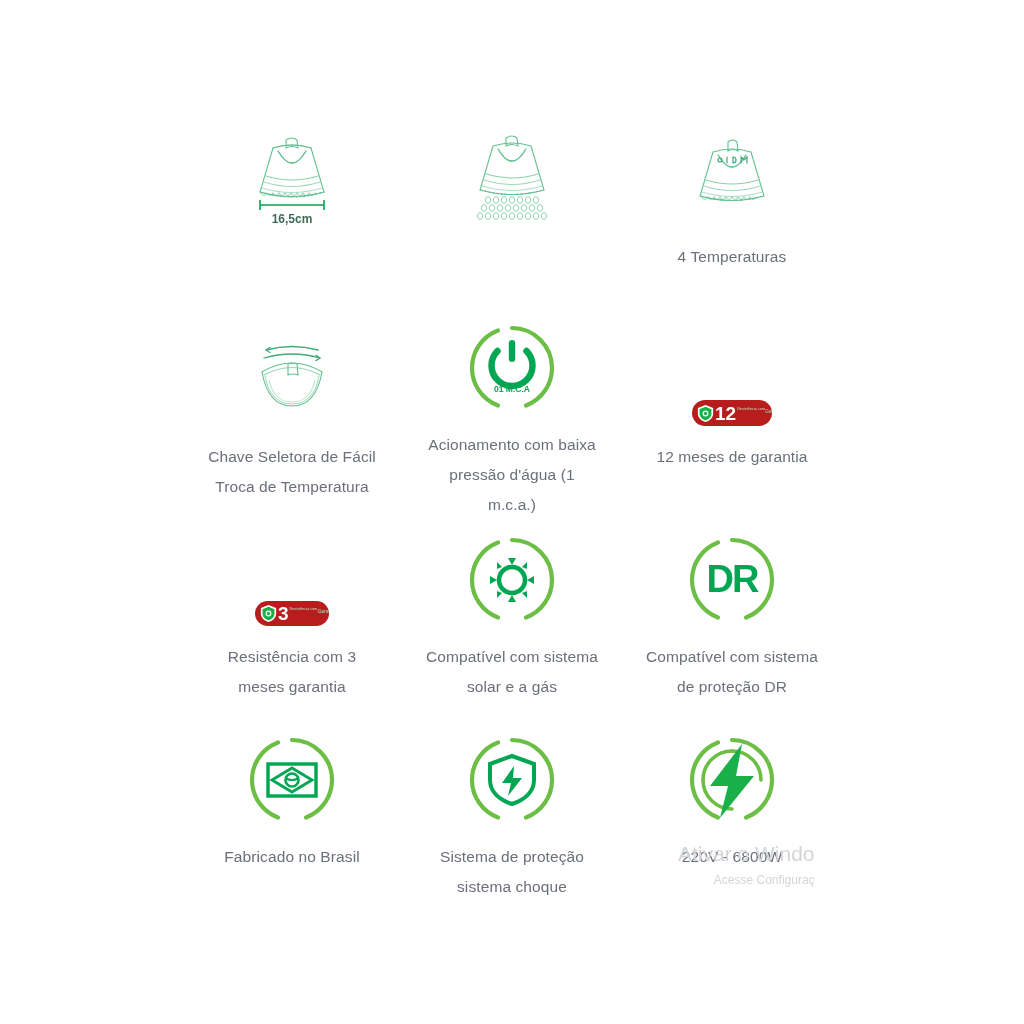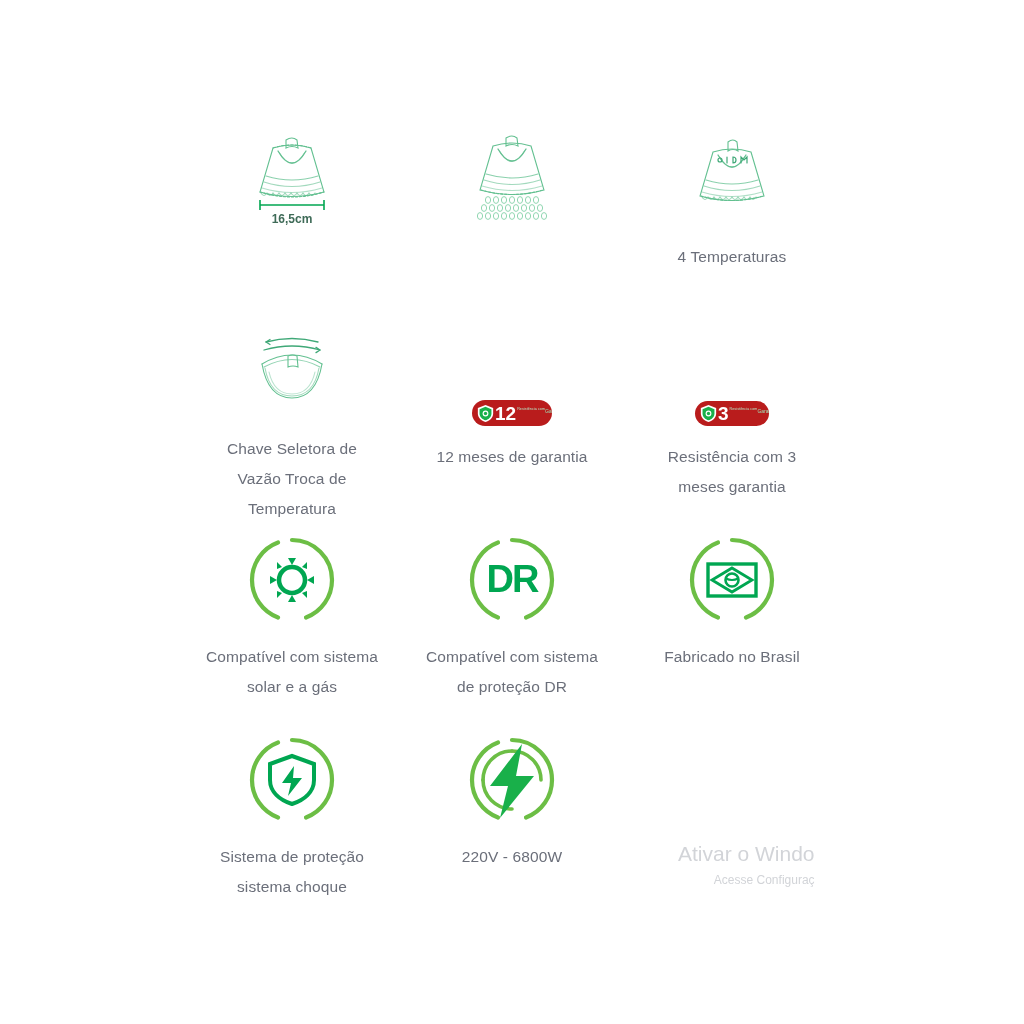--- a/index.html
+++ b/index.html
@@ -232,23 +232,41 @@
           <g fill="none" stroke="#5bbd8b" stroke-width="1.1" stroke-linecap="round" opacity="0.95">
             <path d="M22 42 q30 -18 60 0"></path>
             <path d="M24 45 q28 -15 56 0" opacity="0.7"></path>
             <path d="M22 42 q6 34 30 34 q24 0 30 -34"></path>
             <path d="M25 46 q5 28 27 28 q22 0 27 -28" opacity="0.6"></path>
             <path d="M29 50 q5 22 23 22 q18 0 23 -22" opacity="0.45"></path>
             <path d="M48 34 q5 -2 9 0 l1 11 q-5 -2 -10 0 z"></path>
           </g>
         </svg>
       </div>
-      <div class="caption">Chave Seletora de Vazão Troca de Temperatura</div>
-    </div>
-
+      <div class="caption">Chave Seletora de Fácil Troca de Temperatura</div>
+    </div>
+
+    <div class="cell">
+      <div class="icon-wrap">
+        <svg width="92" height="92" viewBox="0 0 92 92">
+          <g fill="none" stroke="#6cbe45" stroke-width="4.2" stroke-linecap="round">
+            <path d="M46 6 A40 40 0 0 1 86 46"></path>
+            <path d="M86 46 A40 40 0 0 1 60 83.5"></path>
+            <path d="M32 83.5 A40 40 0 0 1 6 46"></path>
+            <path d="M6 46 A40 40 0 0 1 32 8.5"></path>
+          </g>
+          <g fill="none" stroke="#00a651" stroke-width="6.5" stroke-linecap="round">
+            <path d="M31.5 29 A20.5 20.5 0 1 0 60.5 29"></path>
+          </g>
+          <rect x="42.8" y="18" width="6.4" height="22" rx="3.2" fill="#00a651"></rect>
+          <text x="46" y="70" text-anchor="middle" font-family="'Liberation Sans', sans-serif" font-size="8.5" font-weight="bold" fill="#00a651">01 M.C.A</text>
+        </svg>
+      </div>
+      <div class="caption">Acionamento com baixa pressão d'água (1 m.c.a.)</div>
+    </div>
 
     <div class="cell">
       <div class="icon-wrap">
         <div class="badge">
           <svg class="badge-shield" viewBox="0 0 20 22">
             <path d="M10 1 L19 4.5 V11 C19 16 14.8 19.8 10 21 C5.2 19.8 1 16 1 11 V4.5 Z" fill="#ffffff"></path>
             <path d="M10 3.2 L17 6 V11 C17 14.9 13.8 18 10 19 C6.2 18 3 14.9 3 11 V6 Z" fill="#19b04a"></path>
             <circle cx="10" cy="11" r="3.4" fill="#ffffff"></circle>
             <circle cx="10" cy="11" r="2" fill="#19b04a"></circle>
           </svg>

